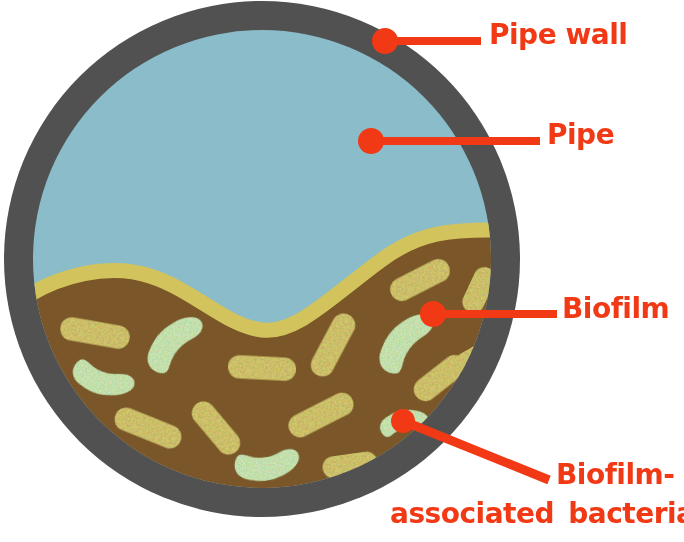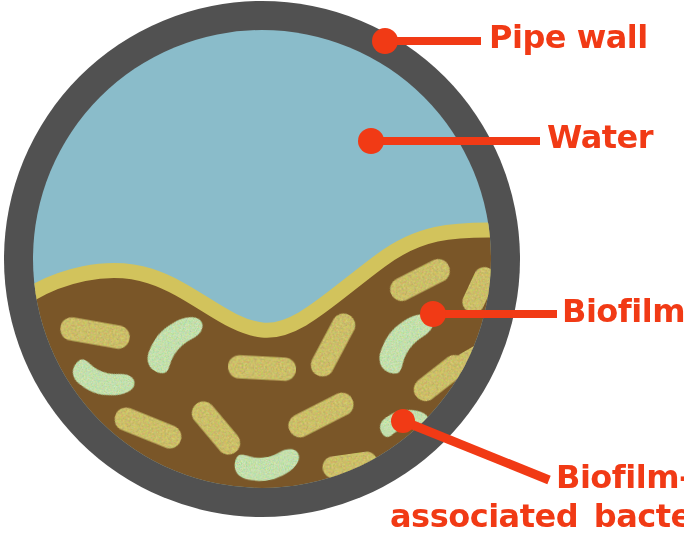--- a/index.html
+++ b/index.html
@@ -9,21 +9,21 @@
   }
   html,body{margin:0;padding:0;}
   body{background:var(--background);font-family:"DejaVu Sans","Liberation Sans",sans-serif;}
   .stage{position:relative;width:684px;height:542px;background:var(--background);overflow:hidden;}
   .stage svg{position:absolute;left:0;top:0;}
   .label{
     position:absolute;
     color:var(--accent);
     font-family:"DejaVu Sans","Liberation Sans",sans-serif;
     font-weight:700;
-    font-size:32px;
+    font-size:28px;
     line-height:1;
     letter-spacing:-0.5px;
     white-space:nowrap;
   }
   .label.wordgap{word-spacing:5px;}
   .wall-circle{fill:var(--pipe-wall);}
   .water-circle{fill:var(--water);}
   .biofilm-body{fill:var(--biofilm);}
   .biofilm-band{fill:none;stroke:var(--biofilm-surface);stroke-width:15;}
   .rod{fill:var(--bacteria-rod);}
@@ -96,17 +96,17 @@
         <line x1="371" y1="141" x2="540" y2="141" stroke-width="8" class="callout-line"></line>
         <circle cx="371" cy="141" r="13" class="callout-dot"></circle>
         <line x1="433" y1="314" x2="557" y2="314" stroke-width="8" class="callout-line"></line>
         <circle cx="433" cy="314" r="13" class="callout-dot"></circle>
         <line x1="403" y1="421" x2="549" y2="480" stroke-width="9" class="callout-line"></line>
         <circle cx="403" cy="421" r="12" class="callout-dot"></circle>
       </g>
   </svg>
 
   <div class="label" style="left:489px;top:21px">Pipe wall</div>
-  <div class="label" style="left:547px;top:121px">Water</div>
+  <div class="label" style="left:547px;top:121px">Pipe</div>
   <div class="label" style="left:562px;top:295px">Biofilm</div>
   <div class="label" style="left:556px;top:461px">Biofilm-</div>
   <div class="label wordgap" style="left:390px;top:500px">associated bacteria</div>
 </div>
 
 </body></html>

